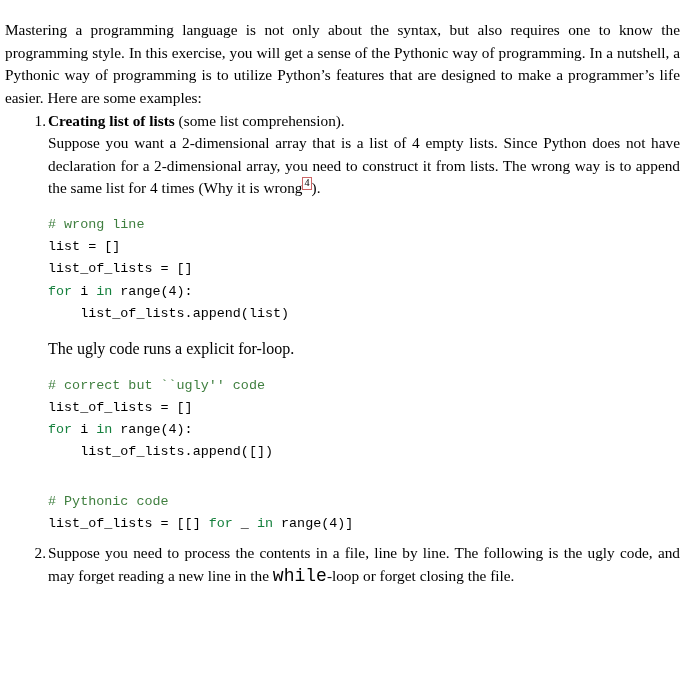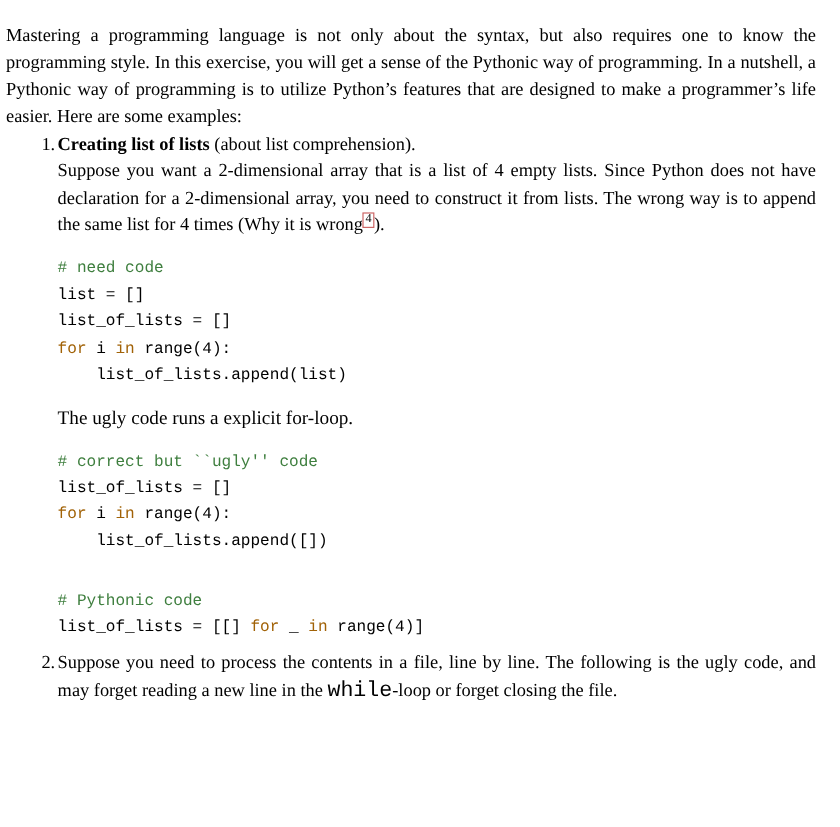--- a/index.html
+++ b/index.html
@@ -86,21 +86,21 @@
   }
   .code {
     font-family: "Liberation Mono", "DejaVu Sans Mono", monospace;
     font-size: 13.4px;
     line-height: 22.3px;
     white-space: pre;
     letter-spacing: 0px;
     color: #000000;
   }
   .code .cm { color: #3f7f3f; }
-  .code .kw { color: #a16207; }
+  .code .kw { color: #15803d; }
   .tt {
     font-family: "Liberation Mono", "DejaVu Sans Mono", monospace;
     font-size: 18px;
   }
   .sp-before-code { height: 14px; }
   .sp-after-code  { height: 13px; }
   .sp-small { height: 7px; }
 </style>
 </head>
 <body>
@@ -108,28 +108,28 @@
 <div class="page">
 
   <p class="intro">Mastering a programming language is not only about the syntax, but also requires one to know the programming style. In this exercise, you will get a sense of the Pythonic way of programming. In a nutshell, a Pythonic way of programming is to utilize Python’s features that are designed to make a programmer’s life easier. Here are some examples:</p>
 
   <div class="enum">
 
     <div class="item">
       <span class="item-num">1.</span>
 
       <div class="item-head">
-        <b>Creating list of lists</b><span> (about list comprehension).</span>
+        <b>Creating list of lists</b><span> (some list comprehension).</span>
       </div>
 
       <div class="item-body"><span>Suppose you want a 2-dimensional array that is a list of 4 empty lists. Since Python does not have declaration for a 2-dimensional array, you need to construct it from lists. The wrong way is to append the same list for 4 times (Why it is wrong</span><sup class="fnote">4</sup><span>).</span></div>
 
       <div class="sp-before-code"></div>
 
-      <div class="code"><span class="cm"># need code</span>
+      <div class="code"><span class="cm"># wrong line</span>
 <span>list = []</span>
 <span>list_of_lists = []</span>
 <span class="kw">for</span><span> i </span><span class="kw">in</span><span> range(4):</span>
 <span>    list_of_lists.append(list)</span></div>
 
       <div class="sp-after-code"></div>
 
       <div class="para">The ugly code runs a explicit for-loop.</div>
 
       <div class="sp-before-code"></div>

